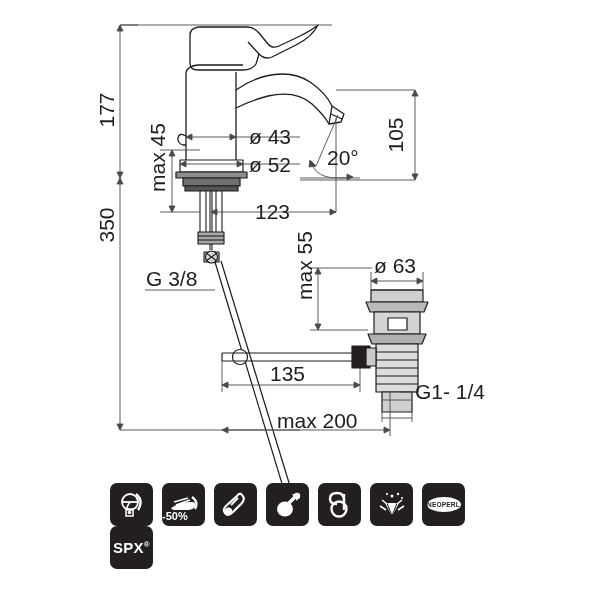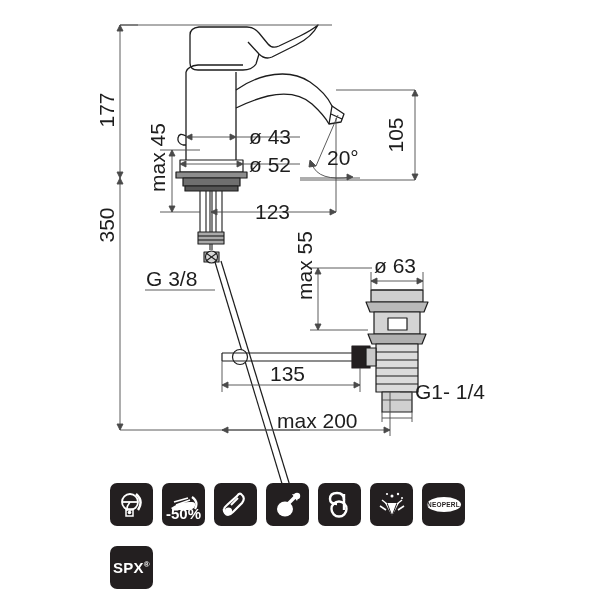--- a/index.html
+++ b/index.html
@@ -3,34 +3,34 @@
 <meta charset="utf-8">
 <style>
   html,body{margin:0;padding:0;background:#ffffff;}
   body{width:600px;height:600px;position:relative;overflow:hidden;
        font-family:"Liberation Sans",sans-serif;color:#1a1a1a;}
   #stage{position:absolute;inset:0;width:600px;height:600px;}
   svg{position:absolute;left:0;top:0;}
   .dimtxt{font-family:"Liberation Sans",sans-serif;font-size:21px;fill:#1d1d1d;}
   
   #iconstrip{position:absolute;left:110px;top:483px;display:flex;gap:9px;}
-  #iconstrip2{position:absolute;left:110px;top:546px;display:flex;gap:9px;}
+  #iconstrip2{position:absolute;left:110px;top:526px;display:flex;gap:9px;}
   .ibox{width:43px;height:43px;border-radius:7px;background:#231f20;
         display:flex;align-items:center;justify-content:center;position:relative;}
   .ibox svg{position:static;}
   .spx{font-family:"Liberation Sans",sans-serif;font-size:15px;font-weight:bold;
        color:#fff;letter-spacing:.3px;}
   .spx sup{font-size:8px;}
   .neo{background:#fff;color:#231f20;border-radius:50%;
        font-family:"Liberation Sans",sans-serif;font-size:6.5px;font-weight:bold;
        width:34px;height:15px;display:flex;align-items:center;justify-content:center;
        letter-spacing:.2px;}
-  .pct{position:absolute;bottom:4px;left:0;right:0;text-align:center;
+  .pct{position:absolute;bottom:4px;left:0;right:0;
        color:#fff;font-family:"Liberation Sans",sans-serif;
-       font-size:15px;font-weight:bold;}
+       font-size:11px;font-weight:bold;}
 </style>
 </head>
 <body>
 
 <div id="stage">
 
 <svg width="600" height="600" viewBox="0 0 600 600">
 
   <g fill="none" stroke="#1d1d1d" stroke-width="1.1" stroke-linejoin="round">
 

